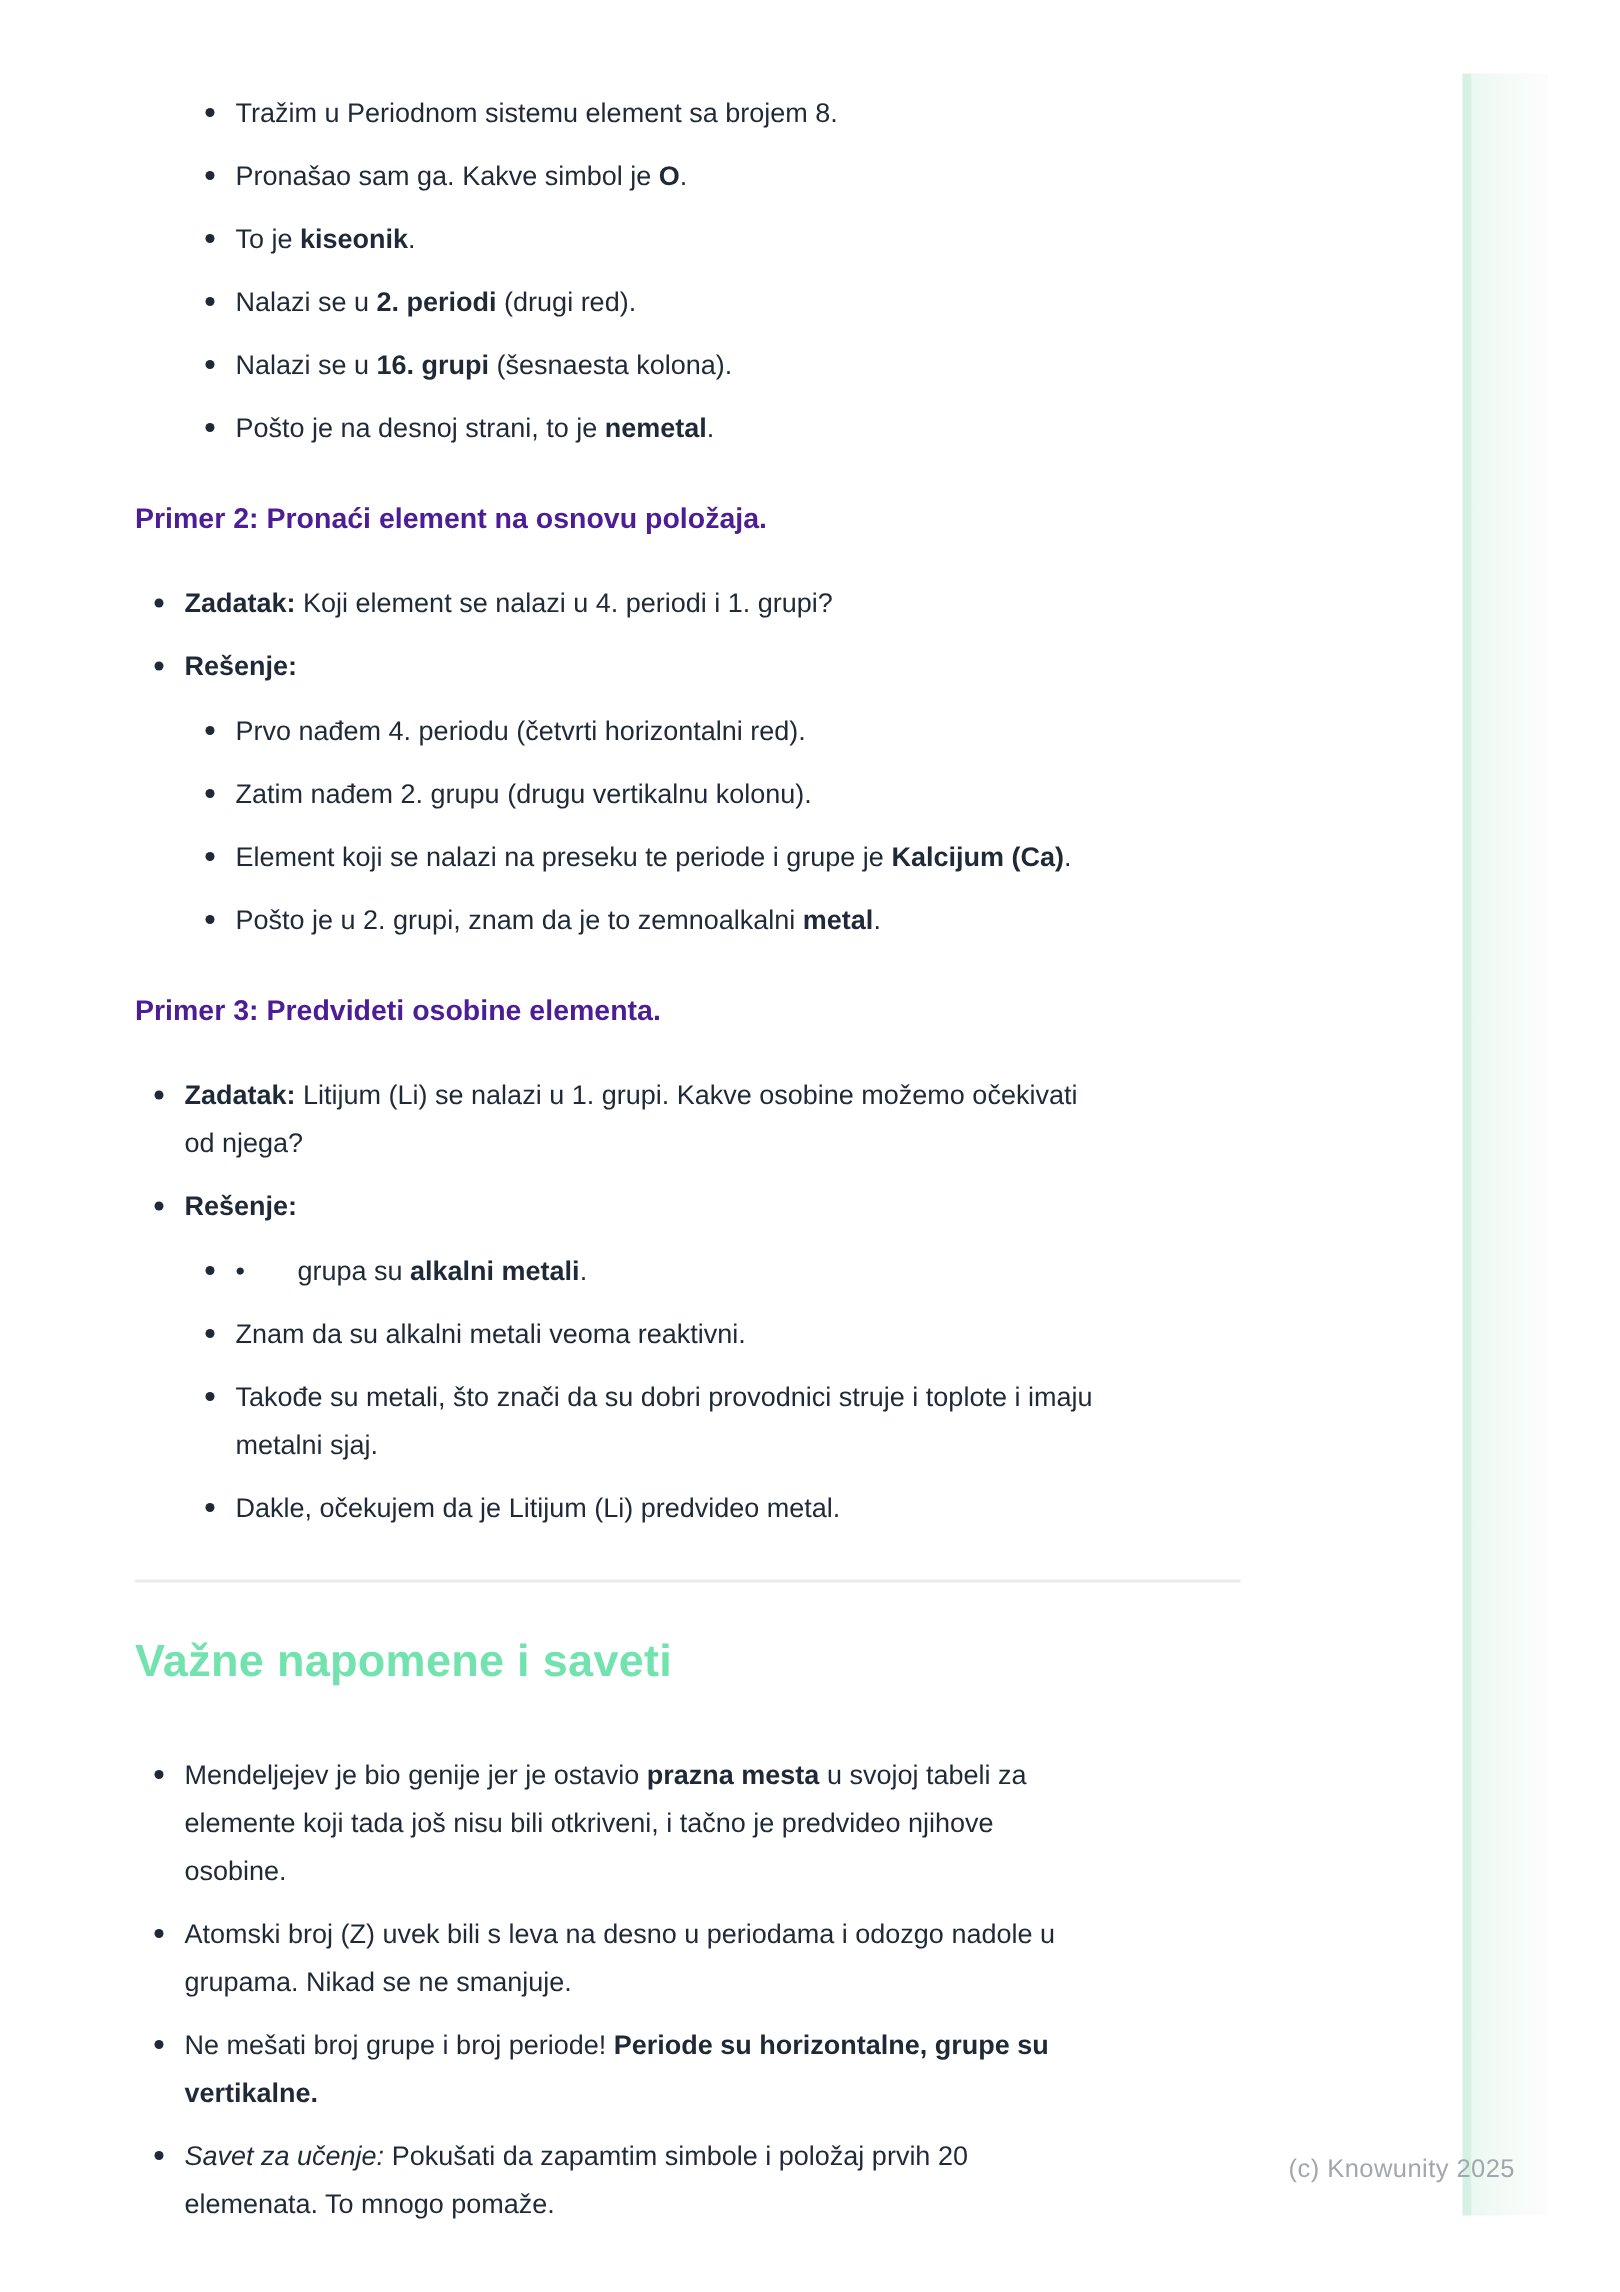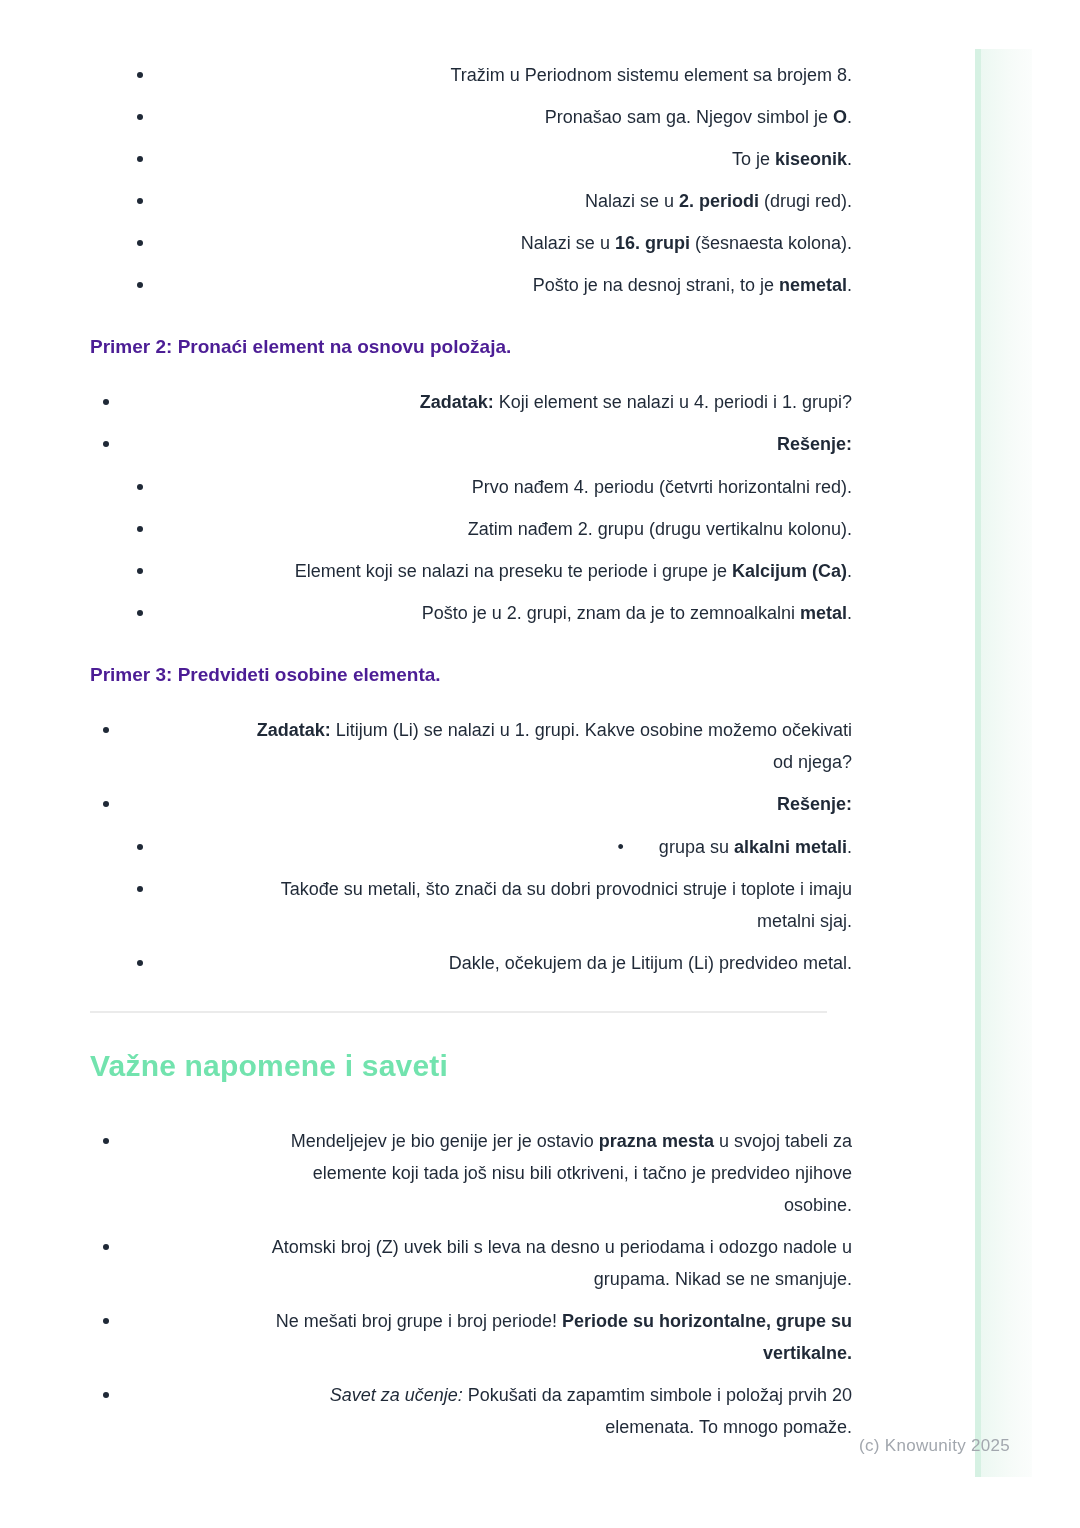--- a/index.html
+++ b/index.html
@@ -20,21 +20,21 @@
     box-sizing:border-box;
   }
   .content{
     position:absolute;
     left:90px;top:48px;
     width:762px;
     font-size:18px;
     line-height:32px;
   }
   .content span{white-space:pre-wrap;}
-  ul{list-style:none;margin:0;padding:0;text-align:right;}
+  ul{list-style:none;margin:0;padding:0;}
   ul.lvl1{padding-left:33px;}
   ul.lvl2{padding-left:34px;margin-top:11px;}
   .content > ul.lvl2{padding-left:67px;}
   li{position:relative;margin-bottom:10px;white-space:pre-wrap;}
   li::before{
     content:"";
     position:absolute;
     left:-20px;top:13px;
     width:6px;height:6px;
     border-radius:50%;
@@ -75,36 +75,36 @@
   }
 </style>
 </head>
 <body>
 
 <div class="page">
   <div class="stripe"></div>
   <main class="content">
       <ul class="lvl2">
         <li><span class="">Tražim u Periodnom sistemu element sa brojem 8.</span></li>
-        <li><span class="">Pronašao sam ga. Njegov simbol je </span><span class="b ">O</span><span class="">.</span></li>
+        <li><span class="">Pronašao sam ga. Kakve simbol je </span><span class="b ">O</span><span class="">.</span></li>
         <li><span class="">To je </span><span class="b ">kiseonik</span><span class="">.</span></li>
         <li><span class="">Nalazi se u </span><span class="b ">2. periodi</span><span class=""> (drugi red).</span></li>
         <li><span class="">Nalazi se u </span><span class="b ">16. grupi</span><span class=""> (šesnaesta kolona).</span></li>
         <li><span class="">Pošto je na desnoj strani, to je </span><span class="b ">nemetal</span><span class="">.</span></li>
       </ul>
       <h3 class="example-heading">Primer 2: Pronaći element na osnovu položaja.</h3>
       <ul class="lvl1">
         <li><span class="b ">Zadatak:</span><span class=""> Koji element se nalazi u 4. periodi i 1. grupi?</span></li>
         <li><span class="b ">Rešenje:</span><ul class="lvl2"><li><span class="">Prvo nađem 4. periodu (četvrti horizontalni red).</span></li><li><span class="">Zatim nađem 2. grupu (drugu vertikalnu kolonu).</span></li><li><span class="">Element koji se nalazi na preseku te periode i grupe je </span><span class="b ">Kalcijum (Ca)</span><span class="">.</span></li><li><span class="">Pošto je u 2. grupi, znam da je to zemnoalkalni </span><span class="b ">metal</span><span class="">.</span></li></ul></li>
       </ul>
       <h3 class="example-heading">Primer 3: Predvideti osobine elementa.</h3>
       <ul class="lvl1">
         <li><span class="b ">Zadatak:</span><span class=""> Litijum (Li) se nalazi u 1. grupi. Kakve osobine možemo očekivati
 od njega?</span></li>
-        <li><span class="b ">Rešenje:</span><ul class="lvl2"><li><span class="">•&nbsp;&nbsp;&nbsp;&nbsp;&nbsp;&nbsp;&nbsp;grupa su </span><span class="b ">alkalni metali</span><span class="">.</span></li><li><span class="">Takođe su metali, što znači da su dobri provodnici struje i toplote i imaju
+        <li><span class="b ">Rešenje:</span><ul class="lvl2"><li><span class="">•&nbsp;&nbsp;&nbsp;&nbsp;&nbsp;&nbsp;&nbsp;grupa su </span><span class="b ">alkalni metali</span><span class="">.</span></li><li><span class="">Znam da su alkalni metali veoma reaktivni.</span></li><li><span class="">Takođe su metali, što znači da su dobri provodnici struje i toplote i imaju
 metalni sjaj.</span></li><li><span class="">Dakle, očekujem da je Litijum (Li) predvideo metal.</span></li></ul></li>
       </ul>
       <hr class="section-divider">
       <h2 class="accent-heading">Važne napomene i saveti</h2>
       <ul class="lvl1">
         <li><span class="">Mendeljejev je bio genije jer je ostavio </span><span class="b ">prazna mesta</span><span class=""> u svojoj tabeli za
 elemente koji tada još nisu bili otkriveni, i tačno je predvideo njihove
 osobine.</span></li>
         <li><span class="">Atomski broj (Z) uvek bili s leva na desno u periodama i odozgo nadole u
 grupama. Nikad se ne smanjuje.</span></li>

